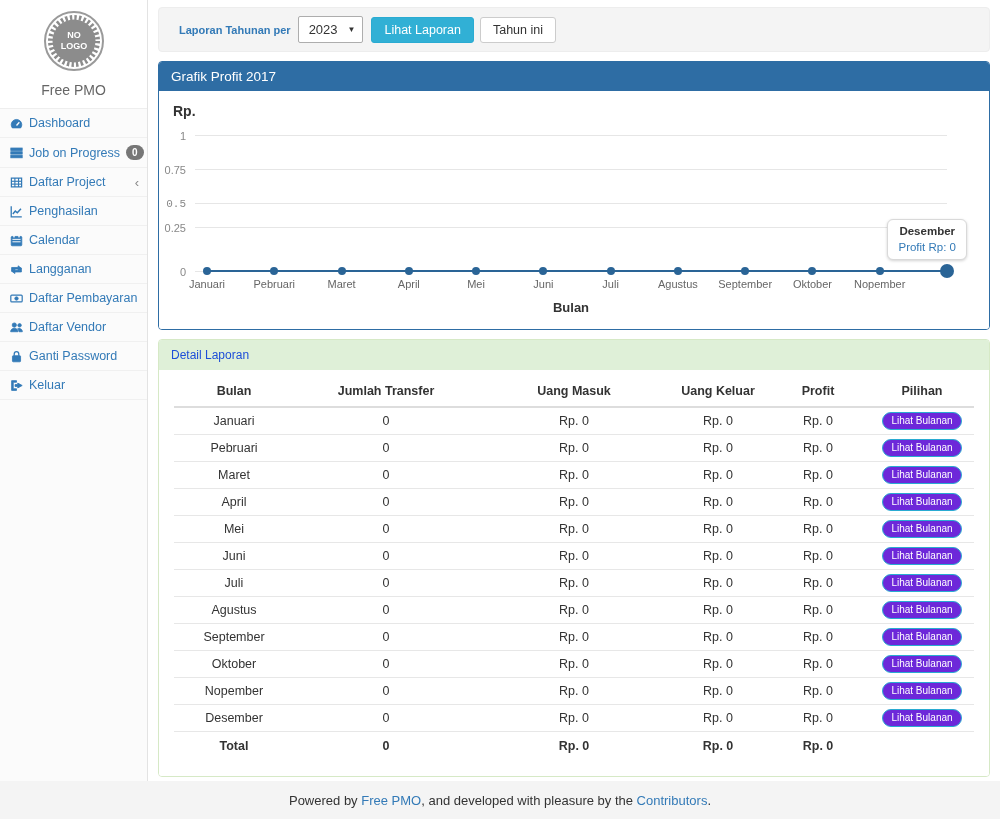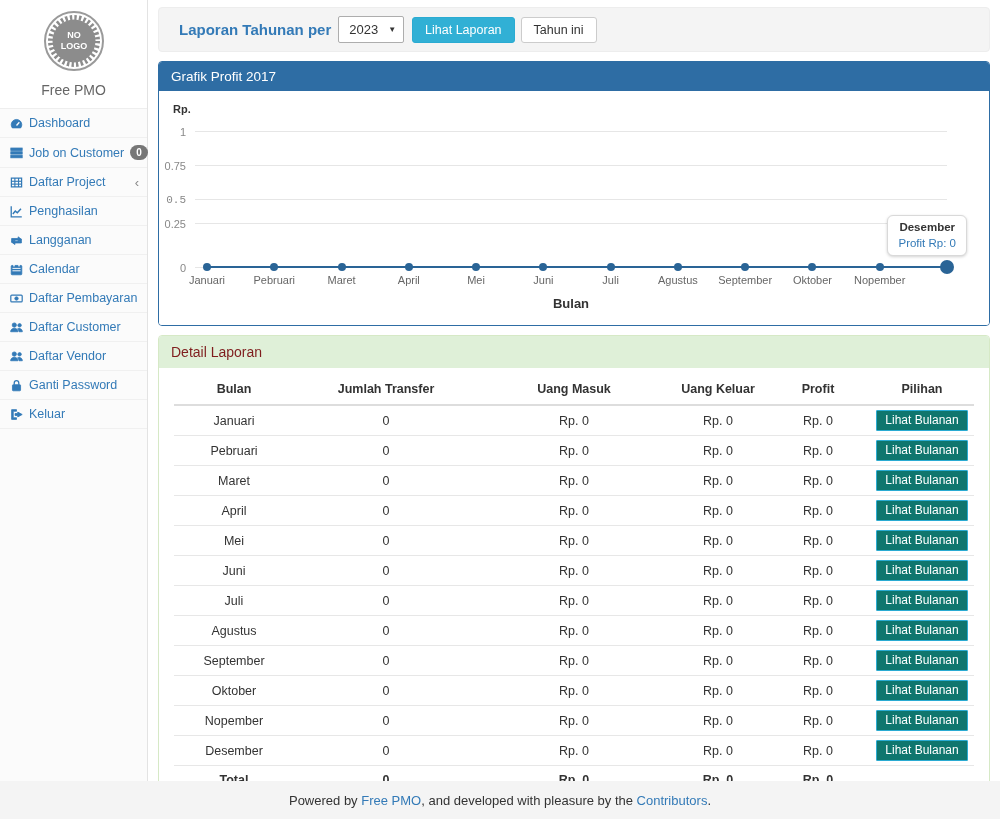--- a/index.html
+++ b/index.html
@@ -20,53 +20,53 @@
   .menu .chev { margin-left:auto; color:#888; font-size:13px; line-height:1; }
 
   
   .content { flex:1; background:#fff; padding:7px 10px 10px; min-width:0; }
 
   .breadcrumb { background:#f5f5f5; border-radius:4px; padding:9px 15px 10px 21px; font-size:13px; color:#777; margin-bottom:9px; }
   .breadcrumb a { color:#337ab7; text-decoration:none; }
   .breadcrumb .sep { margin:0 7px; color:#ccc; }
 
   .filter-panel { background:#f4f4f4; border:1px solid #ededed; border-radius:4px; padding:8px 12px 8px 20px; display:flex; align-items:center; margin-bottom:9px; }
-  .filter-label { font-size:15px; font-weight:bold; color:#337ab7; margin-right:7px; }
+  .filter-label { font-size:11px; font-weight:bold; color:#337ab7; margin-right:7px; }
   .select-box { background:#fff; border:1px solid #adadad; border-radius:2px; height:27px; display:inline-flex; align-items:center; padding:0 7px 0 10px; font-size:13px; color:#333; cursor:pointer; margin-right:8px; }
   .select-box .caret { margin-left:10px; font-size:8px; color:#333; }
   .btn { display:inline-block; border-radius:3px; font-size:12.5px; padding:5px 12px; cursor:pointer; border:1px solid transparent; }
   .btn-info-lg { background:#31b0d5; border-color:#2aabd2; color:#fff; margin-right:6px; }
   .btn-default { background:#fff; border-color:#ccc; color:#333; }
 
   
   .chart-panel { border:1px solid #2e6da4; border-radius:4px; margin-bottom:9px; overflow:visible; }
   .chart-heading { background:#2e6da4; color:#fff; font-size:13.5px; padding:7px 12px; border-radius:3px 3px 0 0; }
   .chart-body { background:#fff; padding:10px 12px 2px; border-radius:0 0 3px 3px; }
-  .ylabel { font-size:11px; font-weight:bold; color:#333; margin:2px 0 0 2px; }
+  .ylabel { font-size:14px; font-weight:bold; color:#333; margin:2px 0 0 2px; }
   .plot { position:relative; height:136px; margin:16px 30px 0 24px; }
   .gridline { position:absolute; left:0; right:0; height:0; border-top:1px solid #e6e6e6; }
   .gridline .tick { position:absolute; right:100%; margin-right:9px; top:-6px; font-size:11px; color:#888; white-space:nowrap; }
   .series-line { position:absolute; height:2.5px; background:#2a6496; }
   .pt { position:absolute; background:#2a6496; border-radius:50%; }
   .chart-tooltip { position:absolute; top:84px; right:-20px; background:#fff; border:1px solid #d9d9d9; border-radius:6px; box-shadow:0 1px 3px rgba(0,0,0,.18); padding:5px 10px 6px; text-align:center; z-index:3; white-space:nowrap; }
   .chart-tooltip .tt-title { font-size:11.5px; font-weight:bold; color:#333; }
   .chart-tooltip .tt-text { font-size:11.5px; color:#337ab7; margin-top:4px; }
   .xlabels { position:relative; height:16px; margin:7px 30px 0 24px; font-size:11px; color:#666; }
   .xlabels span { position:absolute; width:80px; text-align:center; }
   .xtitle { font-size:13px; font-weight:bold; color:#333; text-align:center; margin:6px 30px 0 24px; padding-bottom:12px; }
 
   
   .detail-panel { border:1px solid #d6e9c6; border-radius:4px; }
-  .detail-heading { background:#dff0d8; color:#7f1d1d; font-size:14px; padding:8px 12px; border-radius:3px 3px 0 0; }
+  .detail-heading { background:#dff0d8; color:#1d4ed8; font-size:12px; padding:8px 12px; border-radius:3px 3px 0 0; }
   .detail-body { background:#fff; padding:6px 15px 16px; border-radius:0 0 3px 3px; }
   table { width:100%; border-collapse:collapse; font-size:12.5px; color:#333; table-layout:fixed; }
   th { font-weight:bold; text-align:center; padding:8px 3px; border-bottom:2px solid #ddd; white-space:nowrap; }
   td { text-align:center; padding:4px 3px; border-bottom:1px solid #e7e7e7; white-space:nowrap; }
   tr.total-row td { font-weight:bold; border-bottom:none; padding:7px 3px; }
-  .btn-xs { background:#0f766e; border:1px solid #2aabd2; color:#fff; font-size:12px; padding:2px 8px 3px; border-radius:1px; cursor:pointer; }
+  .btn-xs { background:#6d28d9; border:1px solid #2aabd2; color:#fff; font-size:10px; padding:2px 8px 3px; border-radius:9px; cursor:pointer; }
 
   
   .footer { height:38px; background:#f4f4f4; display:flex; align-items:center; justify-content:center; font-size:13px; color:#333; flex-shrink:0; }
   .footer a { color:#337ab7; text-decoration:none; }
 </style>
 </head>
 <body>
 
 <div class="app">
   <div class="main-row">
@@ -93,21 +93,21 @@
             <span>Dashboard</span>
           </li>
           <li>
             <span class="mi">
               <svg viewBox="0 0 16 16" xmlns="http://www.w3.org/2000/svg">
                 <rect x="1" y="2.5" width="14" height="3"></rect>
                 <rect x="1" y="7" width="14" height="3"></rect>
                 <rect x="1" y="11.5" width="14" height="3"></rect>
               </svg>
             </span>
-            <span>Job on Customer</span>
+            <span>Job on Progress</span>
             <span class="badge">0</span>
           </li>
           <li>
             <span class="mi">
               <svg viewBox="0 0 16 16" xmlns="http://www.w3.org/2000/svg">
                 <path fill="none" stroke-width="1.5" d="M1.7 2.5h12.6v11H1.7z"></path>
                 <line x1="1.7" y1="6.5" x2="14.3" y2="6.5" stroke-width="1.4"></line>
                 <line x1="1.7" y1="10" x2="14.3" y2="10" stroke-width="1.4"></line>
                 <line x1="6" y1="2.5" x2="6" y2="13.5" stroke-width="1.4"></line>
                 <line x1="10.5" y1="2.5" x2="10.5" y2="13.5" stroke-width="1.4"></line>
@@ -121,57 +121,46 @@
               <svg viewBox="0 0 16 16" xmlns="http://www.w3.org/2000/svg">
                 <path fill="none" stroke-width="1.6" d="M1.5 1.5v13h13"></path>
                 <path fill="none" stroke-width="1.8" d="M3.5 11l3-3.5 2.5 2 4.5-5"></path>
               </svg>
             </span>
             <span>Penghasilan</span>
           </li>
           <li>
             <span class="mi">
               <svg viewBox="0 0 16 16" xmlns="http://www.w3.org/2000/svg">
-                <path d="M2 10V5.5h8V3.5l4 3-4 3v-2H4V10z"></path>
-                <path d="M14 6.5V11H6v2l-4-3 4-3v2h6V6.5z"></path>
-              </svg>
-            </span>
-            <span>Langganan</span>
-          </li>
-          <li>
-            <span class="mi">
-              <svg viewBox="0 0 16 16" xmlns="http://www.w3.org/2000/svg">
                 <rect x="1.5" y="3" width="13" height="11.5" rx="1"></rect>
                 <rect x="4" y="1.2" width="1.8" height="3" fill="#fbfbfb" stroke="none"></rect>
                 <rect x="10.2" y="1.2" width="1.8" height="3" fill="#fbfbfb" stroke="none"></rect>
                 <rect x="3" y="6" width="10" height="1.2" fill="#fbfbfb" stroke="none"></rect>
                 <rect x="3" y="9" width="10" height="1.2" fill="#fbfbfb" stroke="none"></rect>
               </svg>
             </span>
             <span>Calendar</span>
           </li>
           <li>
             <span class="mi">
               <svg viewBox="0 0 16 16" xmlns="http://www.w3.org/2000/svg">
+                <path d="M2 10V5.5h8V3.5l4 3-4 3v-2H4V10z"></path>
+                <path d="M14 6.5V11H6v2l-4-3 4-3v2h6V6.5z"></path>
+              </svg>
+            </span>
+            <span>Langganan</span>
+          </li>
+          <li>
+            <span class="mi">
+              <svg viewBox="0 0 16 16" xmlns="http://www.w3.org/2000/svg">
                 <rect x="1" y="3.8" width="14" height="8.4" rx="1.2" fill="none" stroke-width="1.5"></rect>
                 <circle cx="8" cy="8" r="2.1"></circle>
               </svg>
             </span>
             <span>Daftar Pembayaran</span>
-          </li>
-          <li>
-            <span class="mi">
-              <svg viewBox="0 0 16 16" xmlns="http://www.w3.org/2000/svg">
-                <circle cx="5.3" cy="5" r="2.6"></circle>
-                <path d="M.8 13.2c0-2.6 2-4.2 4.5-4.2s4.5 1.6 4.5 4.2z"></path>
-                <circle cx="11.8" cy="5.3" r="2.1"></circle>
-                <path d="M10.8 9.1c2.4 0 4.4 1.4 4.4 4.1h-4.1a5.6 5.6 0 0 0-1.8-3.6z"></path>
-              </svg>
-            </span>
-            <span>Daftar Customer</span>
           </li>
           <li>
             <span class="mi">
               <svg viewBox="0 0 16 16" xmlns="http://www.w3.org/2000/svg">
                 <circle cx="5.3" cy="5" r="2.6"></circle>
                 <path d="M.8 13.2c0-2.6 2-4.2 4.5-4.2s4.5 1.6 4.5 4.2z"></path>
                 <circle cx="11.8" cy="5.3" r="2.1"></circle>
                 <path d="M10.8 9.1c2.4 0 4.4 1.4 4.4 4.1h-4.1a5.6 5.6 0 0 0-1.8-3.6z"></path>
               </svg>
             </span>

